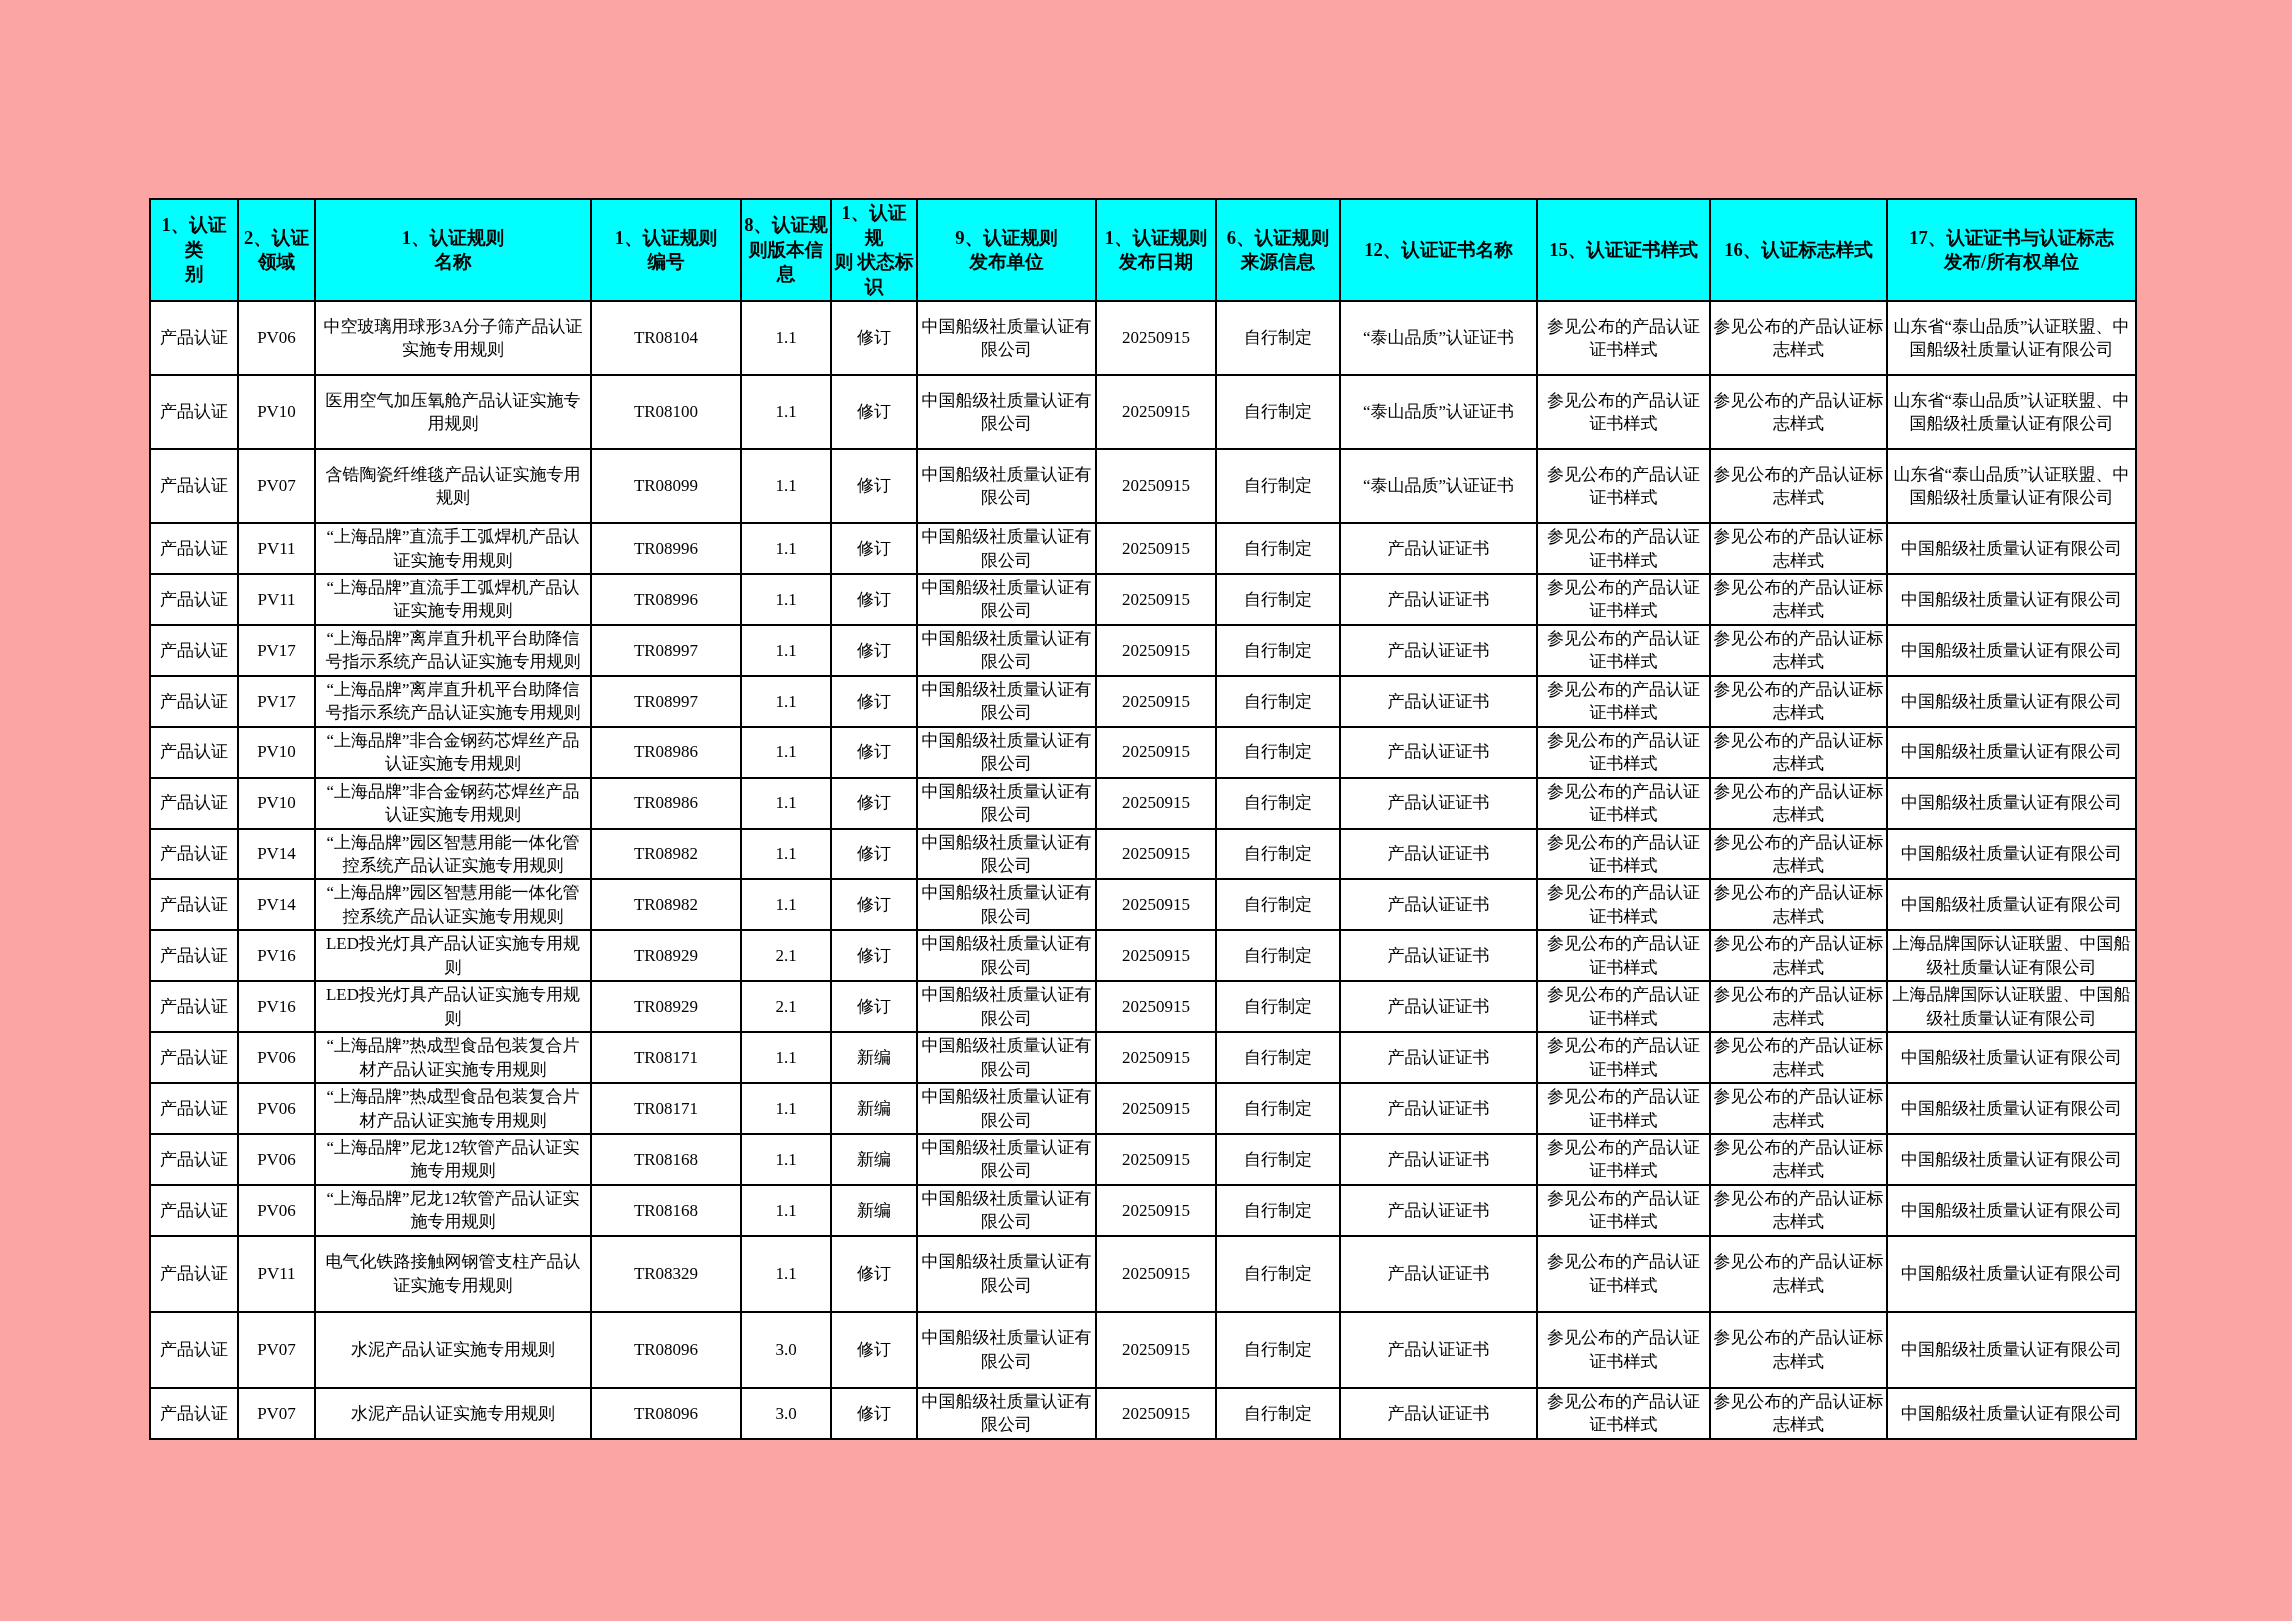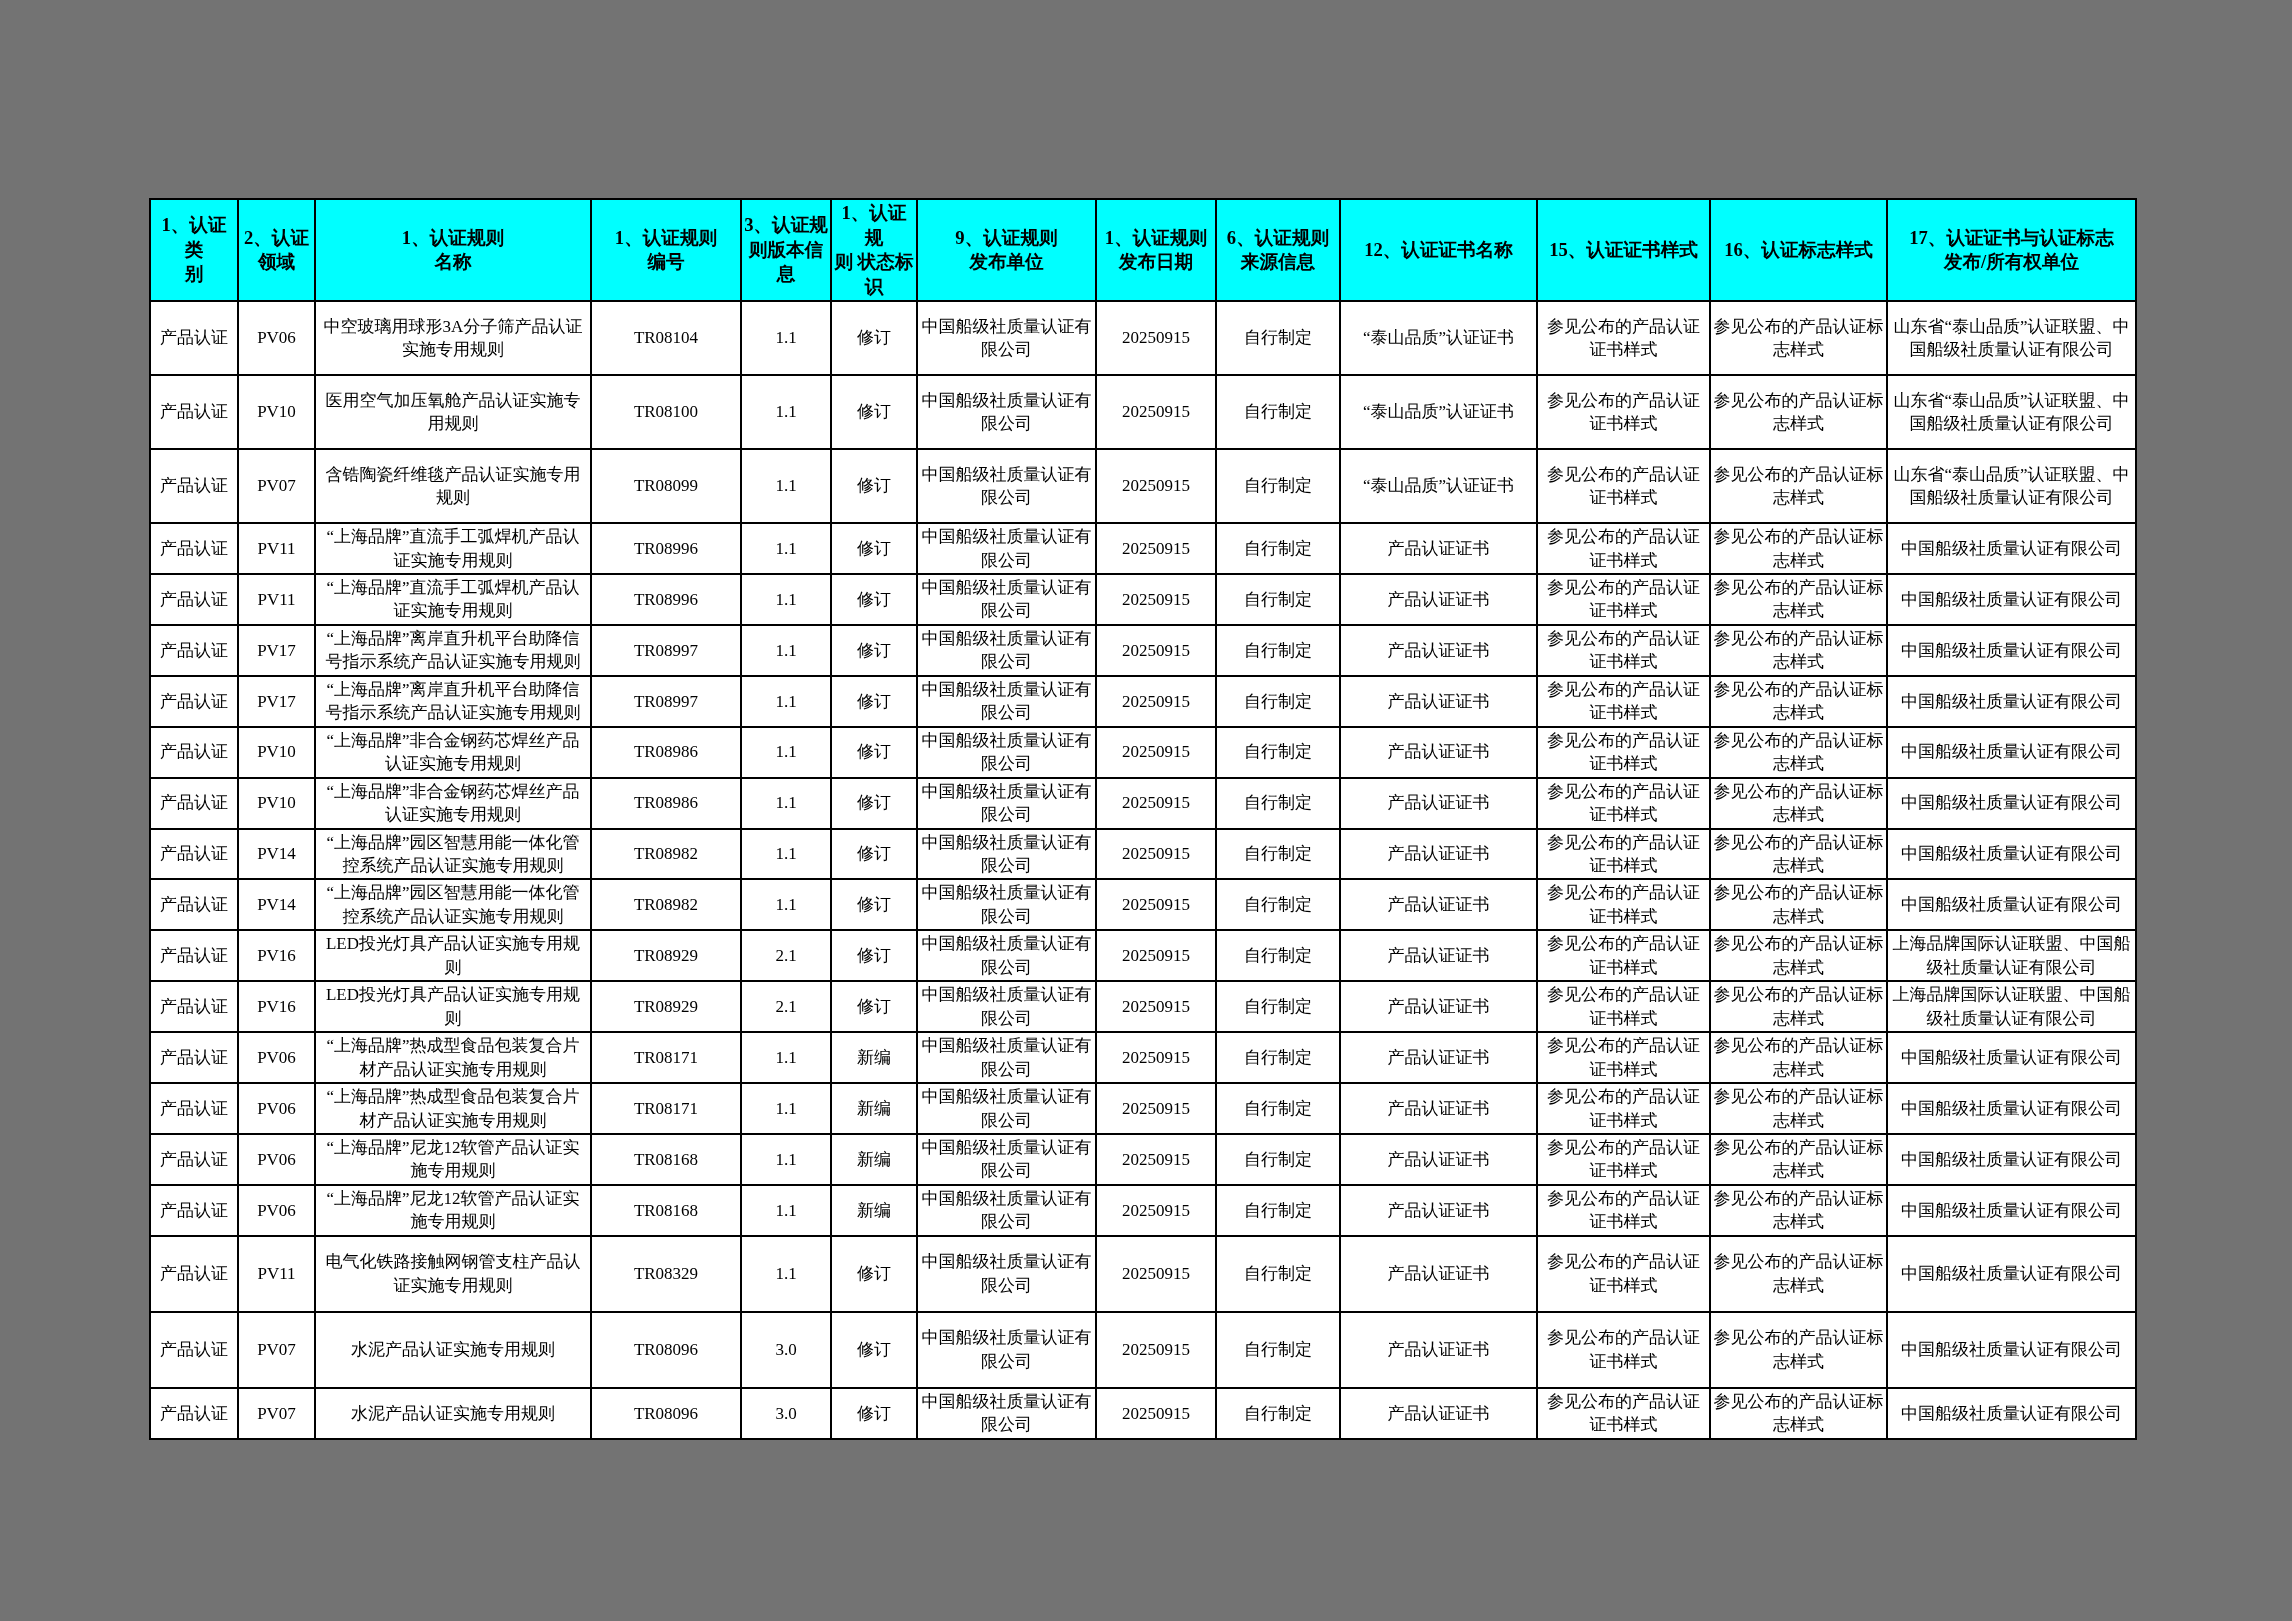--- a/index.html
+++ b/index.html
@@ -8,21 +8,21 @@
     width: 2293px;
     height: 1621px;
     background: #ffffff;
     font-family: "Liberation Serif", "DejaVu Serif", serif;
     color: #000000;
   }
   .page {
     position: relative;
     width: 2293px;
     height: 1621px;
-    background: #737373;
+    background: #fca5a5;
     overflow: hidden;
   }
   .table-wrap {
     position: absolute;
     left: 149px;
     top: 198px;
   }
   table.cert-table {
     border-collapse: collapse;
     table-layout: fixed;
@@ -82,21 +82,21 @@
       <thead>
         <tr id="header-row">
             <th>1、认证类
 别</th>
             <th>2、认证
 领域</th>
             <th>1、认证规则
 名称</th>
             <th>1、认证规则
 编号</th>
-            <th>3、认证规
+            <th>8、认证规
 则版本信
 息</th>
             <th>1、认证规
 则 状态标
 识</th>
             <th>9、认证规则
 发布单位</th>
             <th>1、认证规则
 发布日期</th>
             <th>6、认证规则

